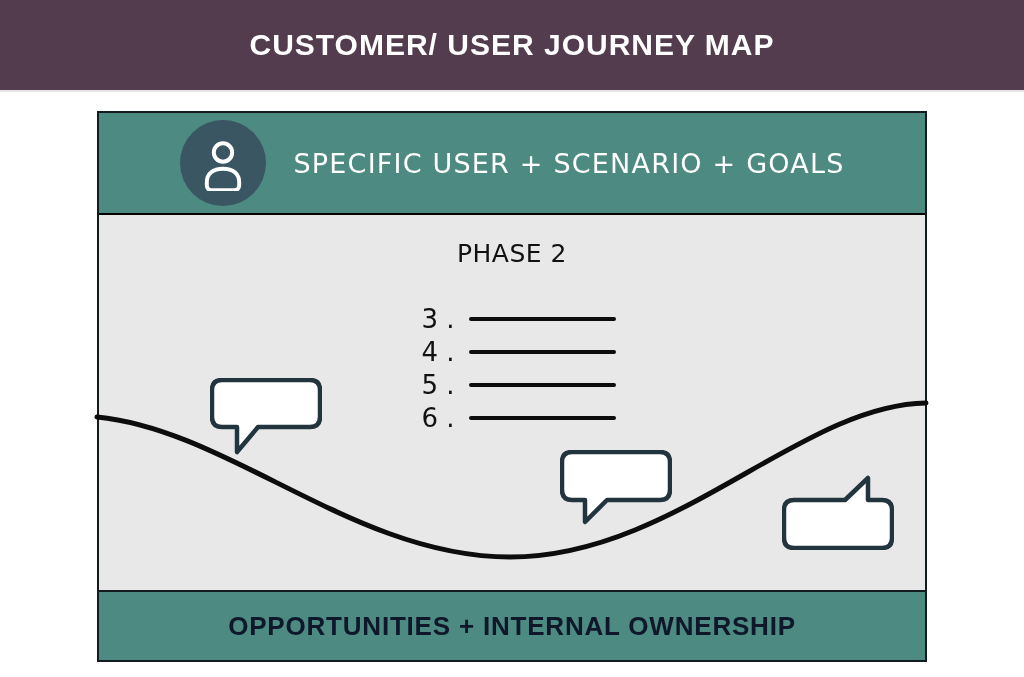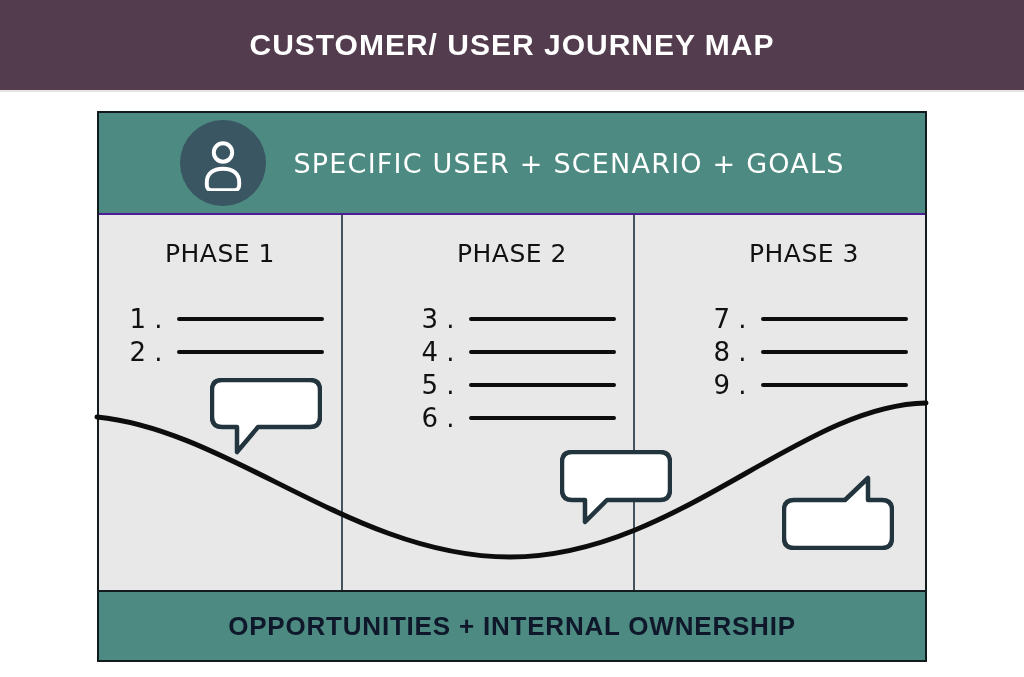--- a/index.html
+++ b/index.html
@@ -27,21 +27,21 @@
   .board {
     position:absolute; left:97px; top:111px; width:830px; height:551px;
     border:2.5px solid #141B1F; box-sizing:border-box;
     display:flex; flex-direction:column;
     background:#E8E8E8;
   }
 
   .user-header {
     height:100px; flex:0 0 auto;
     background:#4D8A81;
-    border-bottom:2px solid #4c1d95;
+    border-bottom:2px solid #000000;
     display:flex; align-items:center; justify-content:center; gap:28px;
   }
   .avatar-circle {
     width:86px; height:86px; border-radius:50%;
     background:#3A5663;
     display:flex; align-items:center; justify-content:center;
     flex:0 0 auto;
   }
   .user-header-label {
     color:#ffffff; font-size:27px; letter-spacing:1.2px;
@@ -103,33 +103,20 @@
       <svg width="56" height="56" viewBox="0 0 64 64">
         <circle cx="32" cy="20" r="10.5" fill="none" stroke="#ffffff" stroke-width="4.5"></circle>
         <path d="M32 38.5 C20.5 38.5 13.5 44.5 13.5 54 L13.5 57.5 C13.5 60.8 15.7 63 19 63 L45 63 C48.3 63 50.5 60.8 50.5 57.5 L50.5 54 C50.5 44.5 43.5 38.5 32 38.5 Z" fill="none" stroke="#ffffff" stroke-width="4.5" stroke-linejoin="round"></path>
       </svg>
     </div>
     <div class="user-header-label">SPECIFIC USER + SCENARIO + GOALS</div>
   </div>
 
   <div class="columns">
 
-    <div class="column">
-      <div class="phase-title">PHASE 1</div>
-      <div class="steps">
-        <div class="step">
-          <span class="step-num">1 .</span>
-          <span class="step-line"></span>
-        </div>
-        <div class="step">
-          <span class="step-num">2 .</span>
-          <span class="step-line"></span>
-        </div>
-      </div>
-    </div>
 
     <div class="column">
       <div class="phase-title">PHASE 2</div>
       <div class="steps">
         <div class="step">
           <span class="step-num">3 .</span>
           <span class="step-line"></span>
         </div>
         <div class="step">
           <span class="step-num">4 .</span>
@@ -139,37 +126,20 @@
           <span class="step-num">5 .</span>
           <span class="step-line"></span>
         </div>
         <div class="step">
           <span class="step-num">6 .</span>
           <span class="step-line"></span>
         </div>
       </div>
     </div>
 
-    <div class="column">
-      <div class="phase-title">PHASE 3</div>
-      <div class="steps">
-        <div class="step">
-          <span class="step-num">7 .</span>
-          <span class="step-line"></span>
-        </div>
-        <div class="step">
-          <span class="step-num">8 .</span>
-          <span class="step-line"></span>
-        </div>
-        <div class="step">
-          <span class="step-num">9 .</span>
-          <span class="step-line"></span>
-        </div>
-      </div>
-    </div>
 
   </div>
 
   <div class="footer-bar">
     <div class="footer-label">OPPORTUNITIES + INTERNAL OWNERSHIP</div>
   </div>
 </div>
 
 <svg class="curve-svg" width="1024" height="677" viewBox="0 0 1024 677">
   <path d="M97 417 C 230 430, 355 557, 510 557 C 675 557, 800 405, 926 403" fill="none" stroke="#0D0D0D" stroke-width="5" stroke-linecap="round"></path>

